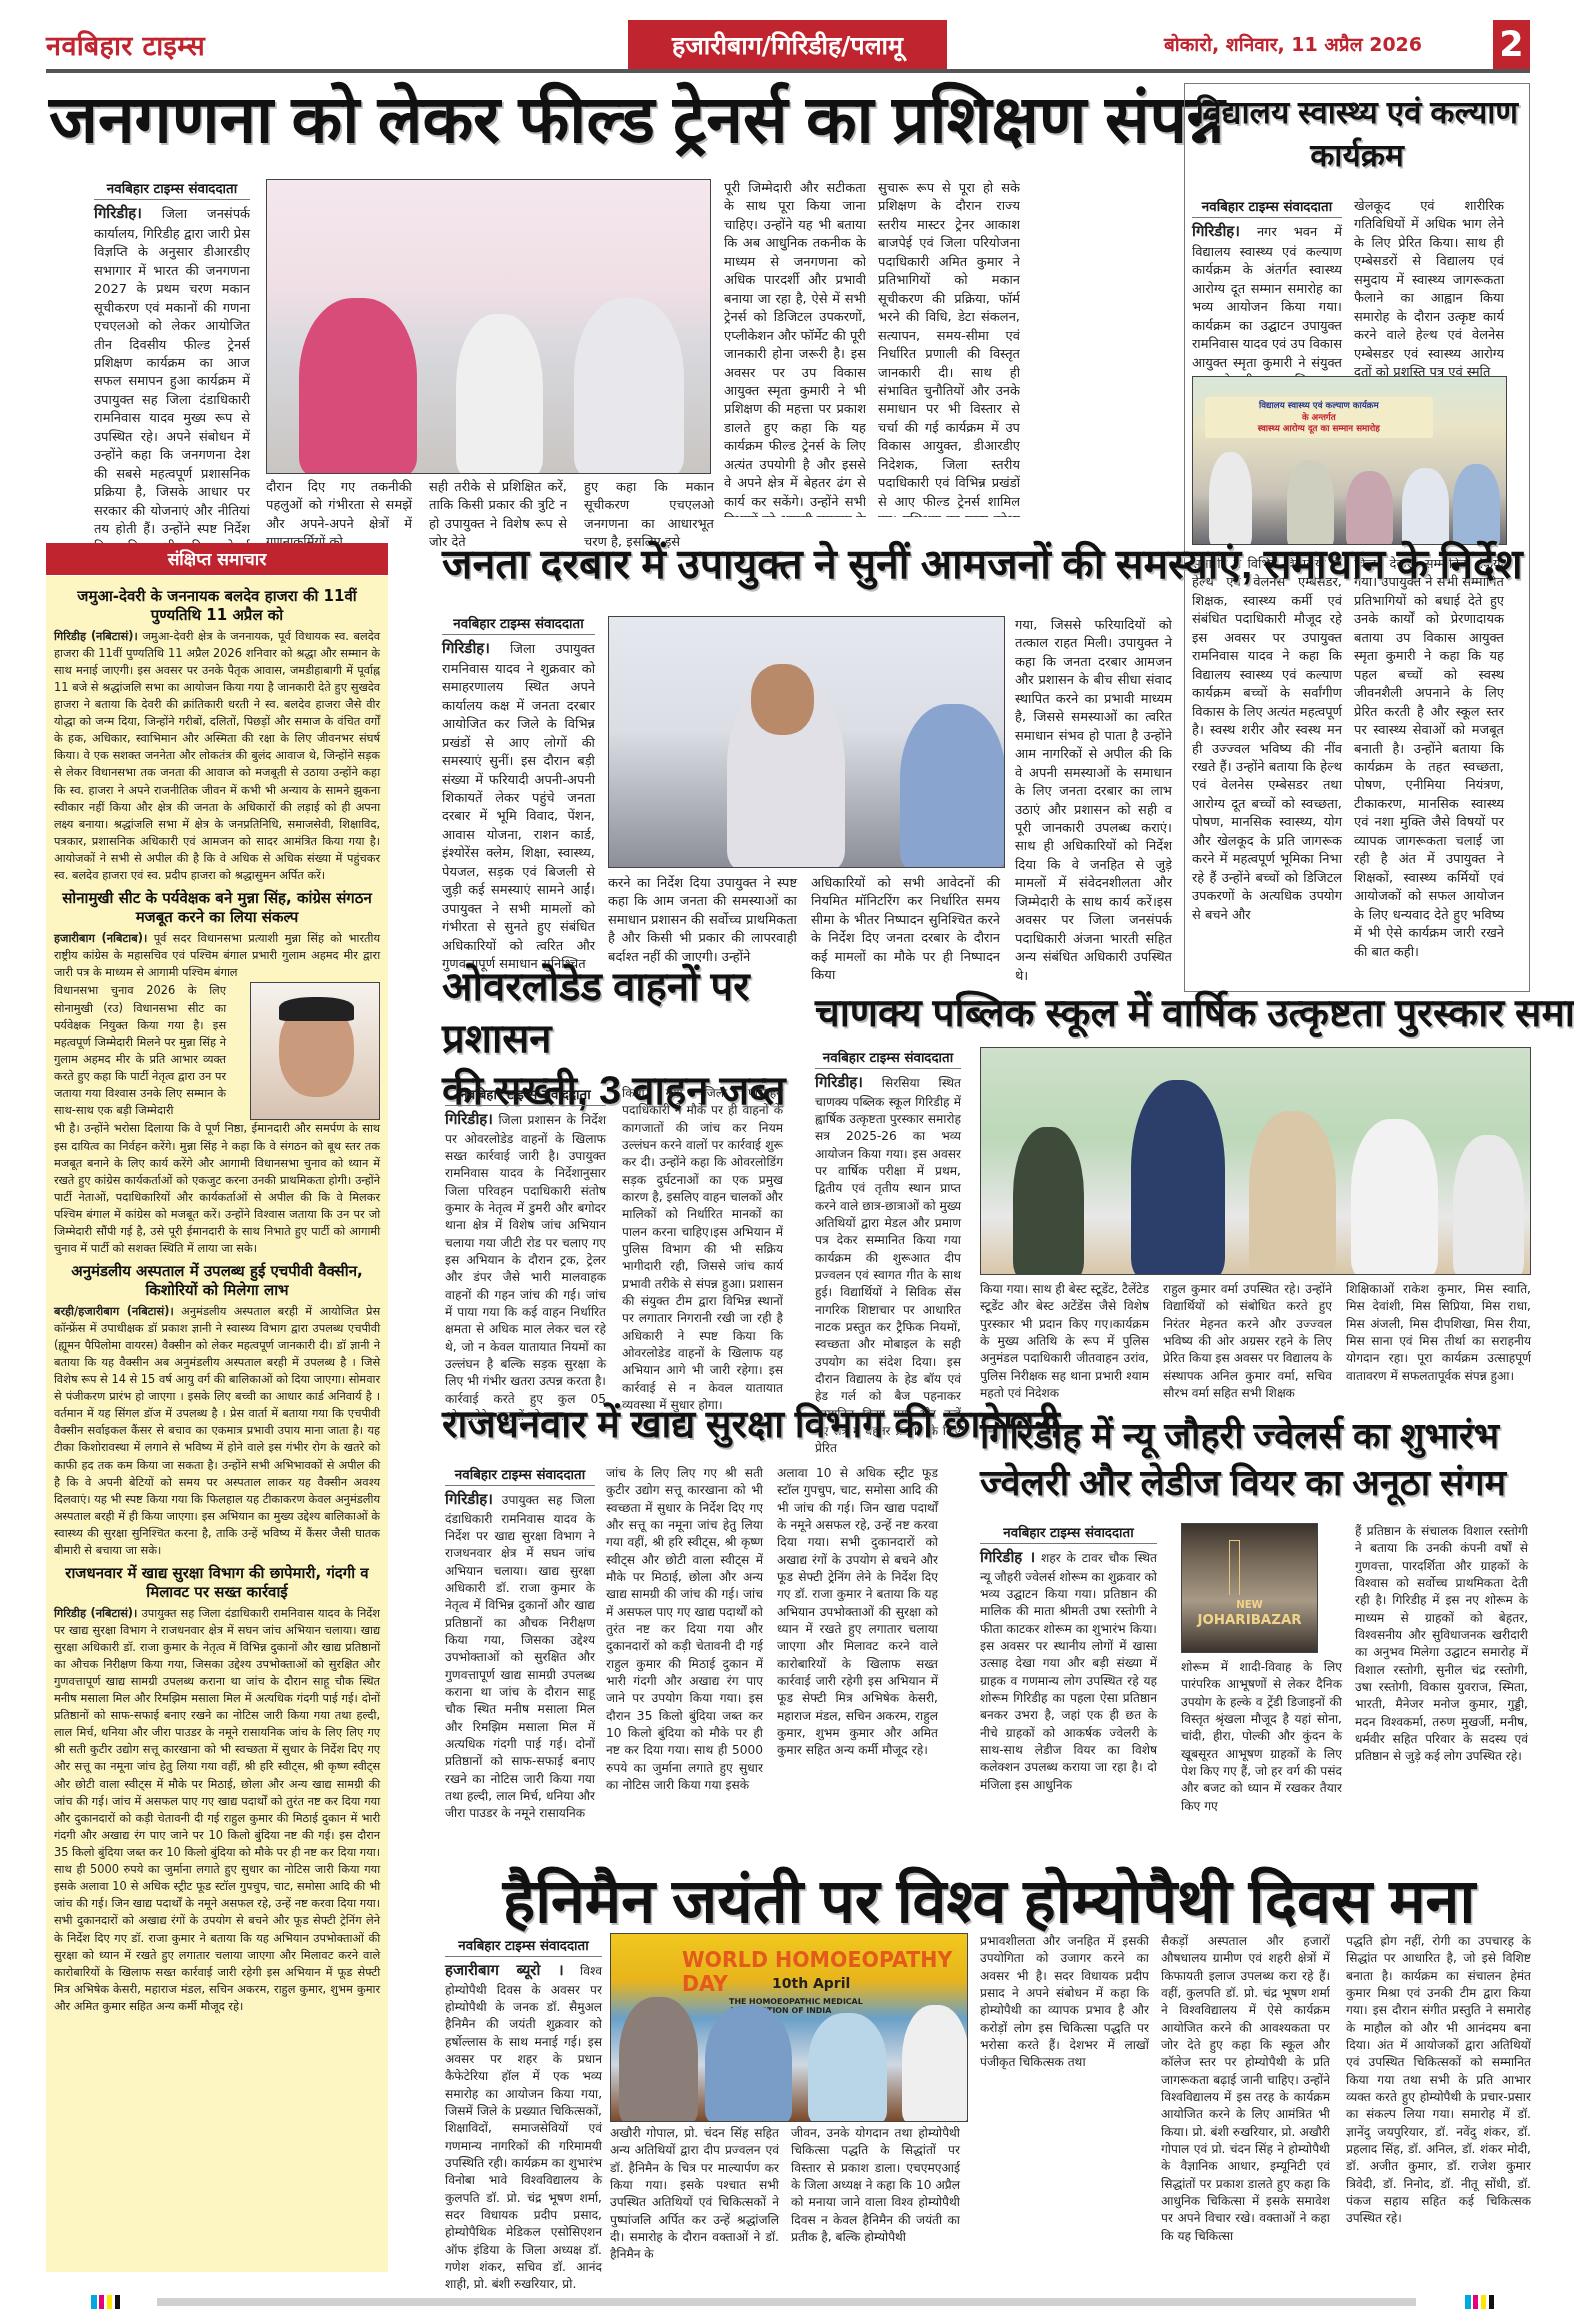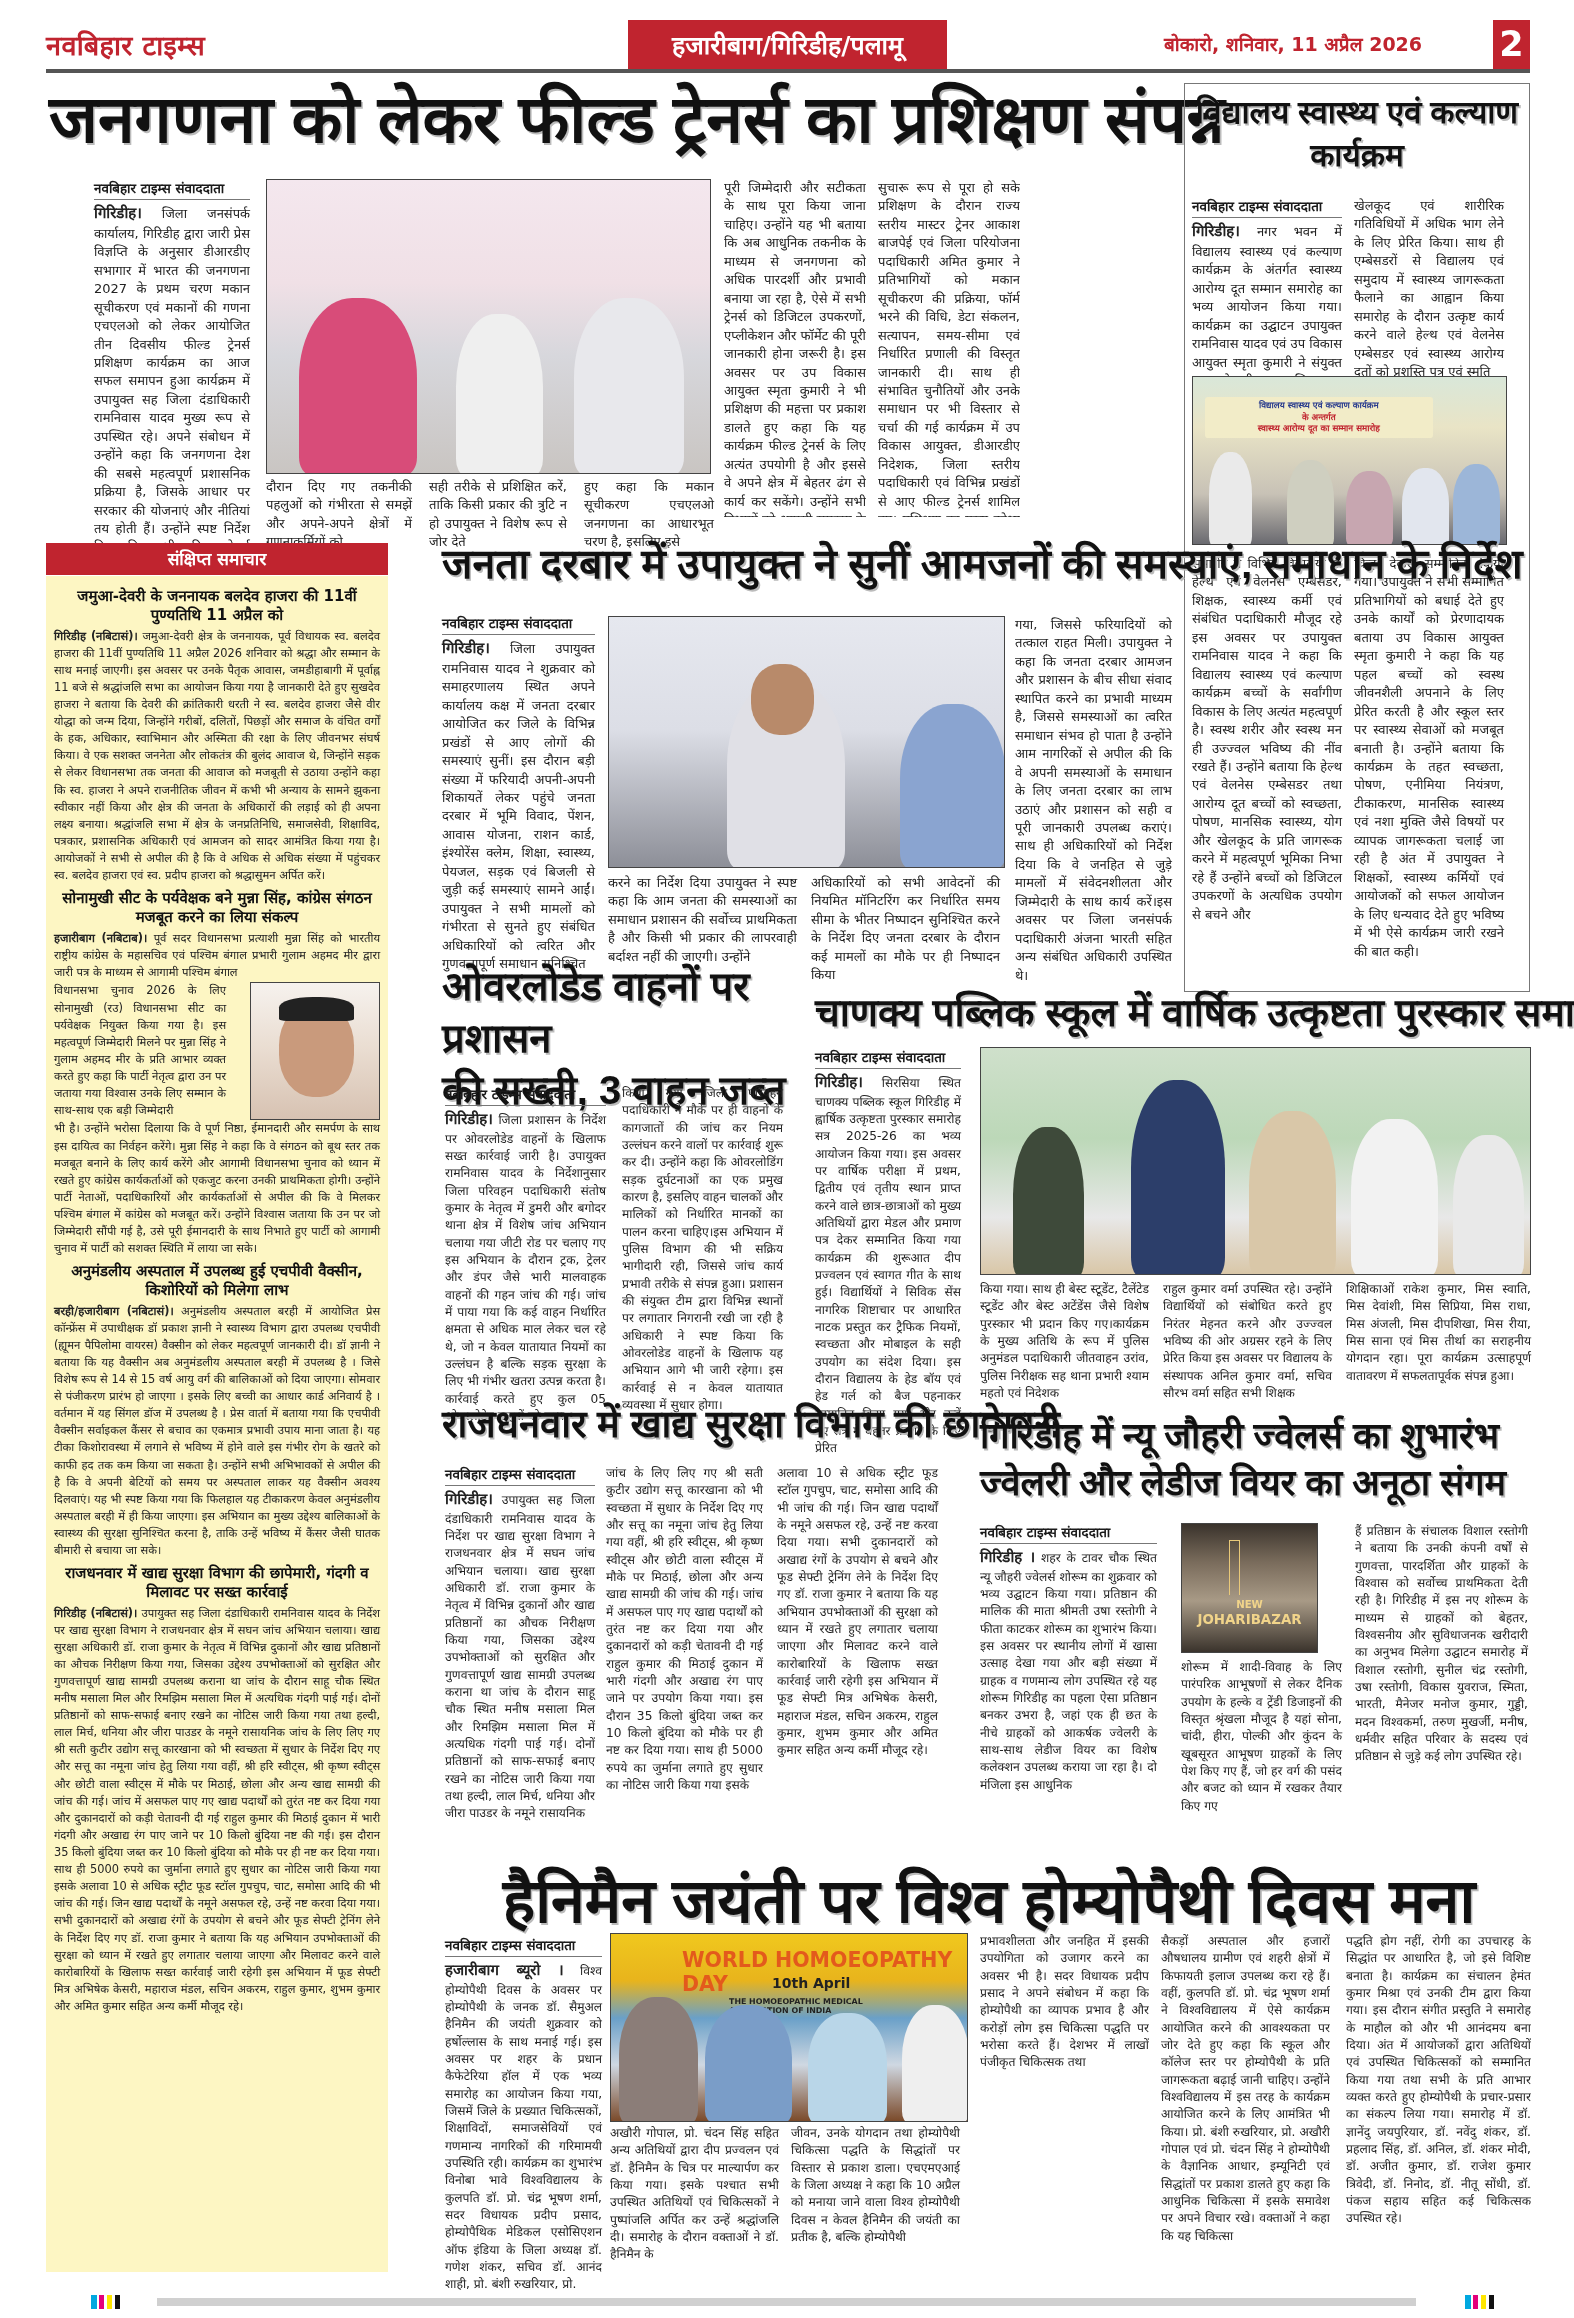--- a/index.html
+++ b/index.html
@@ -11,21 +11,21 @@
   .edition { left: 582px; top: 0; width: 319px; height: 49px; background: #c0242f; color: #fff; font-size: 25px; font-weight: bold; display:flex; align-items:center; justify-content:center; }
   .dateline { left: 1118px; top: 11px; font-size: 19px; color: #c0242f; font-weight: bold; }
   .pageno { left: 1447px; top: 0; width: 37px; height: 49px; background: #c0242f; color:#fff; font-size: 35px; font-weight: bold; display:flex; align-items:center; justify-content:center; }
   .mast-rule { left: 46px; top: 69px; width: 1484px; height: 3.9px; background: #555; }
 
   
   .hl { font-family: "Liberation Sans", sans-serif; font-weight: bold; color: #111; line-height: 1.05; text-shadow: 1.6px 1.6px 0 #bbb; }
   .hl-xl { font-size: 66px; }
   .hl-lg { font-size: 44px; }
 
-  .byline { font-size: 13.4px; font-weight: bold; border-bottom: 1.6px solid #777; padding-bottom: 2.4px; margin-bottom: 3.1px; }
+  .byline { font-size: 13.4px; font-weight: bold; border-bottom: 1.6px solid #777; padding-bottom: 2.4px; text-align: center; margin-bottom: 3.1px; }
   .col { font-size: 13px; line-height: 1.42; text-align: justify; color: #222; }
   .col b.place { font-weight: bold; font-size: 15px; }
 
   .photo { border: 0.8px solid #444; overflow: hidden; }
   .ph-census { background: linear-gradient(180deg,#f4e7ee 0%,#f0e0e6 35%,#d7d7dc 60%,#c9c5c2 100%); }
   .ph-banner { position:absolute; left:0; top:0; width:100%; height:38%; background:#eee3ec; color:#a02a2a; font-weight:bold; font-size:11.8px; padding:7.9px 9.4px; line-height:1.45; }
   .ph-person { position:absolute; border-radius: 45% 45% 10% 10%; }
   .ph-darbar { background: linear-gradient(180deg,#e6e8ef 0%,#dcdee6 45%,#8d8f98 100%); }
   .ph-health { background: linear-gradient(180deg,#d9e7d9 0%,#e9e4c6 30%,#c8c2b6 70%,#6a6a70 100%); }
   .ph-school { background: linear-gradient(180deg,#cfe0cb 0%,#bcd8b8 40%,#e8e8e8 75%,#d9c7a8 100%); }

